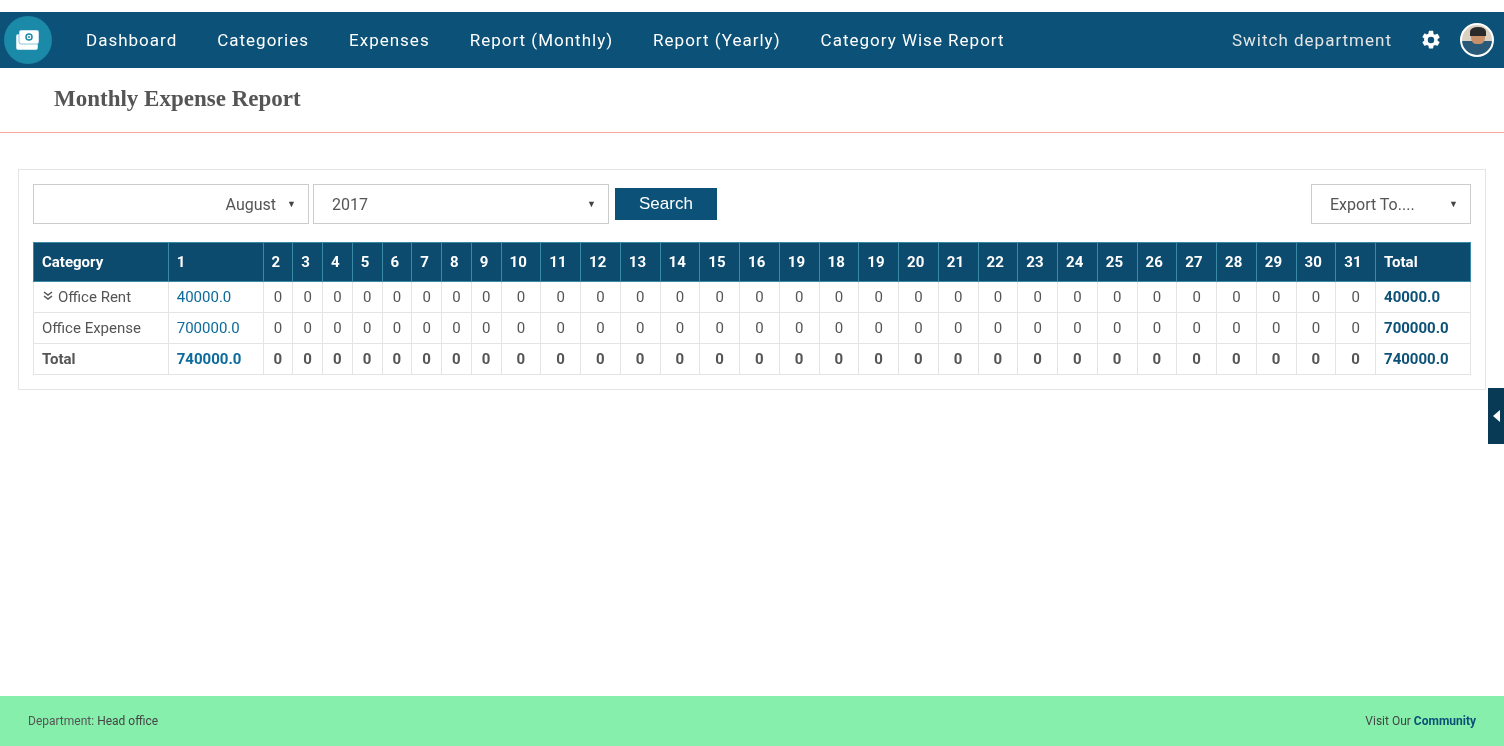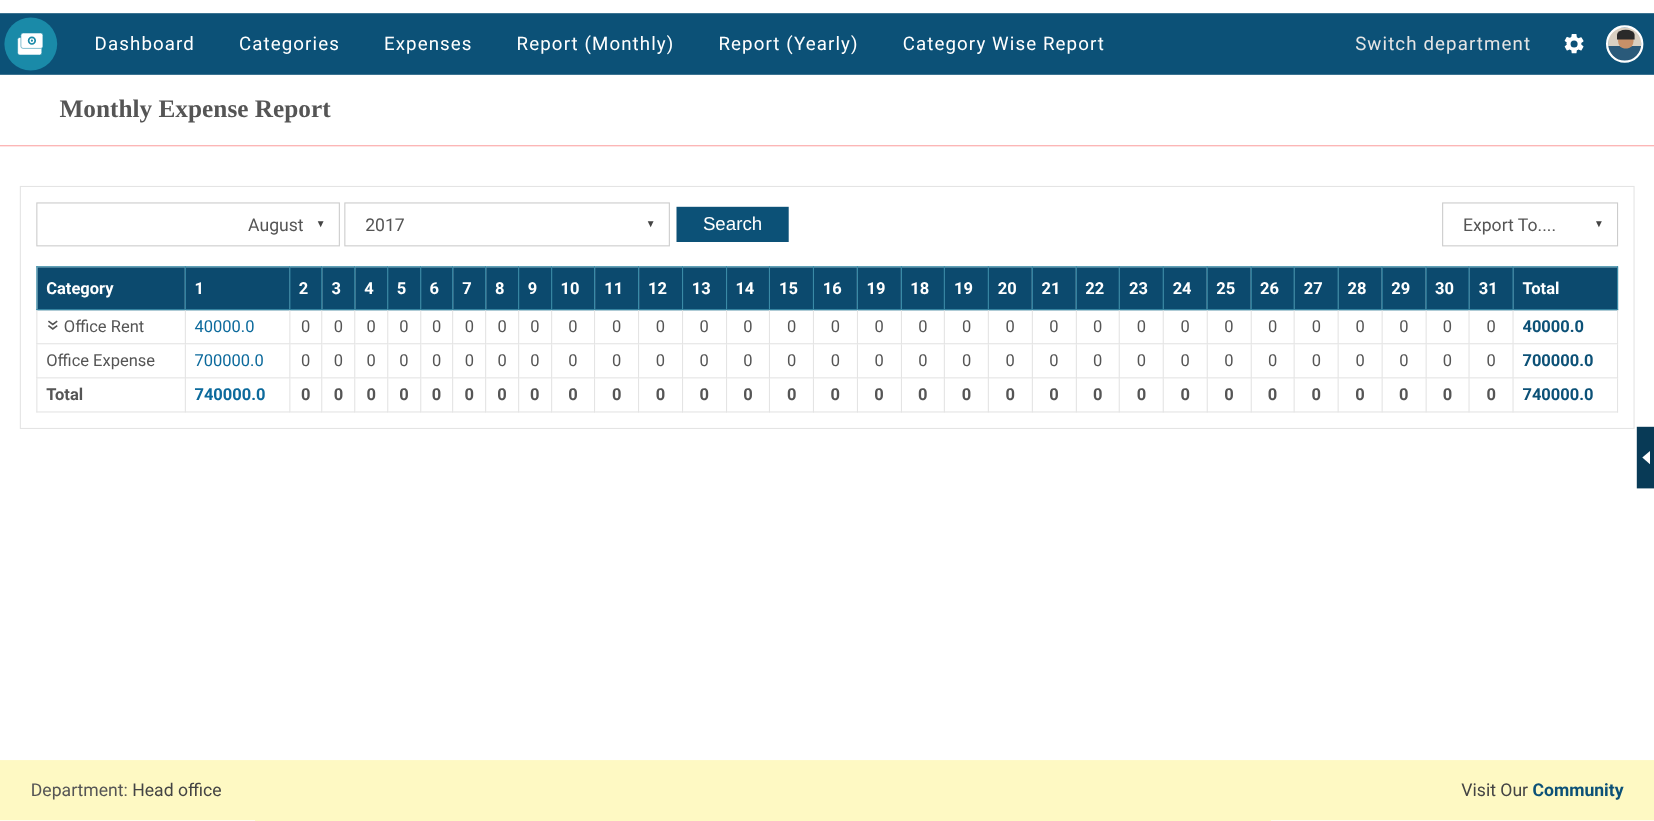--- a/index.html
+++ b/index.html
@@ -146,26 +146,26 @@
 .table tbody td.num { text-align: center; }
 .table .link { color: #0c6a9c; cursor: pointer; }
 .table .total-row td { font-weight: 700; }
 .table .total-cell { color: #0c5177; font-weight: 700; }
 .expand-btn { color: #555; margin-right: 4px; font-size: 13px; display: inline-block; cursor: pointer; }
 .footer {
   position: absolute;
   bottom: 0;
   left: 0;
   right: 0;
-  background: #fef9c3;
+  background: #86efac;
   padding: 18px 28px;
   display: flex;
   align-items: center;
   color: #555;
-  font-size: 16px;
+  font-size: 12px;
 }
 .footer .dept { color: #555; }
 .footer .dept-val { color: #444; }
 .footer .right { margin-left: auto; color: #444; }
 .footer .right a { color: #0c5177; font-weight: 700; text-decoration: none; cursor: pointer; }
 .side-tab {
   position: absolute;
   right: 0;
   top: 388px;
   width: 16px;

